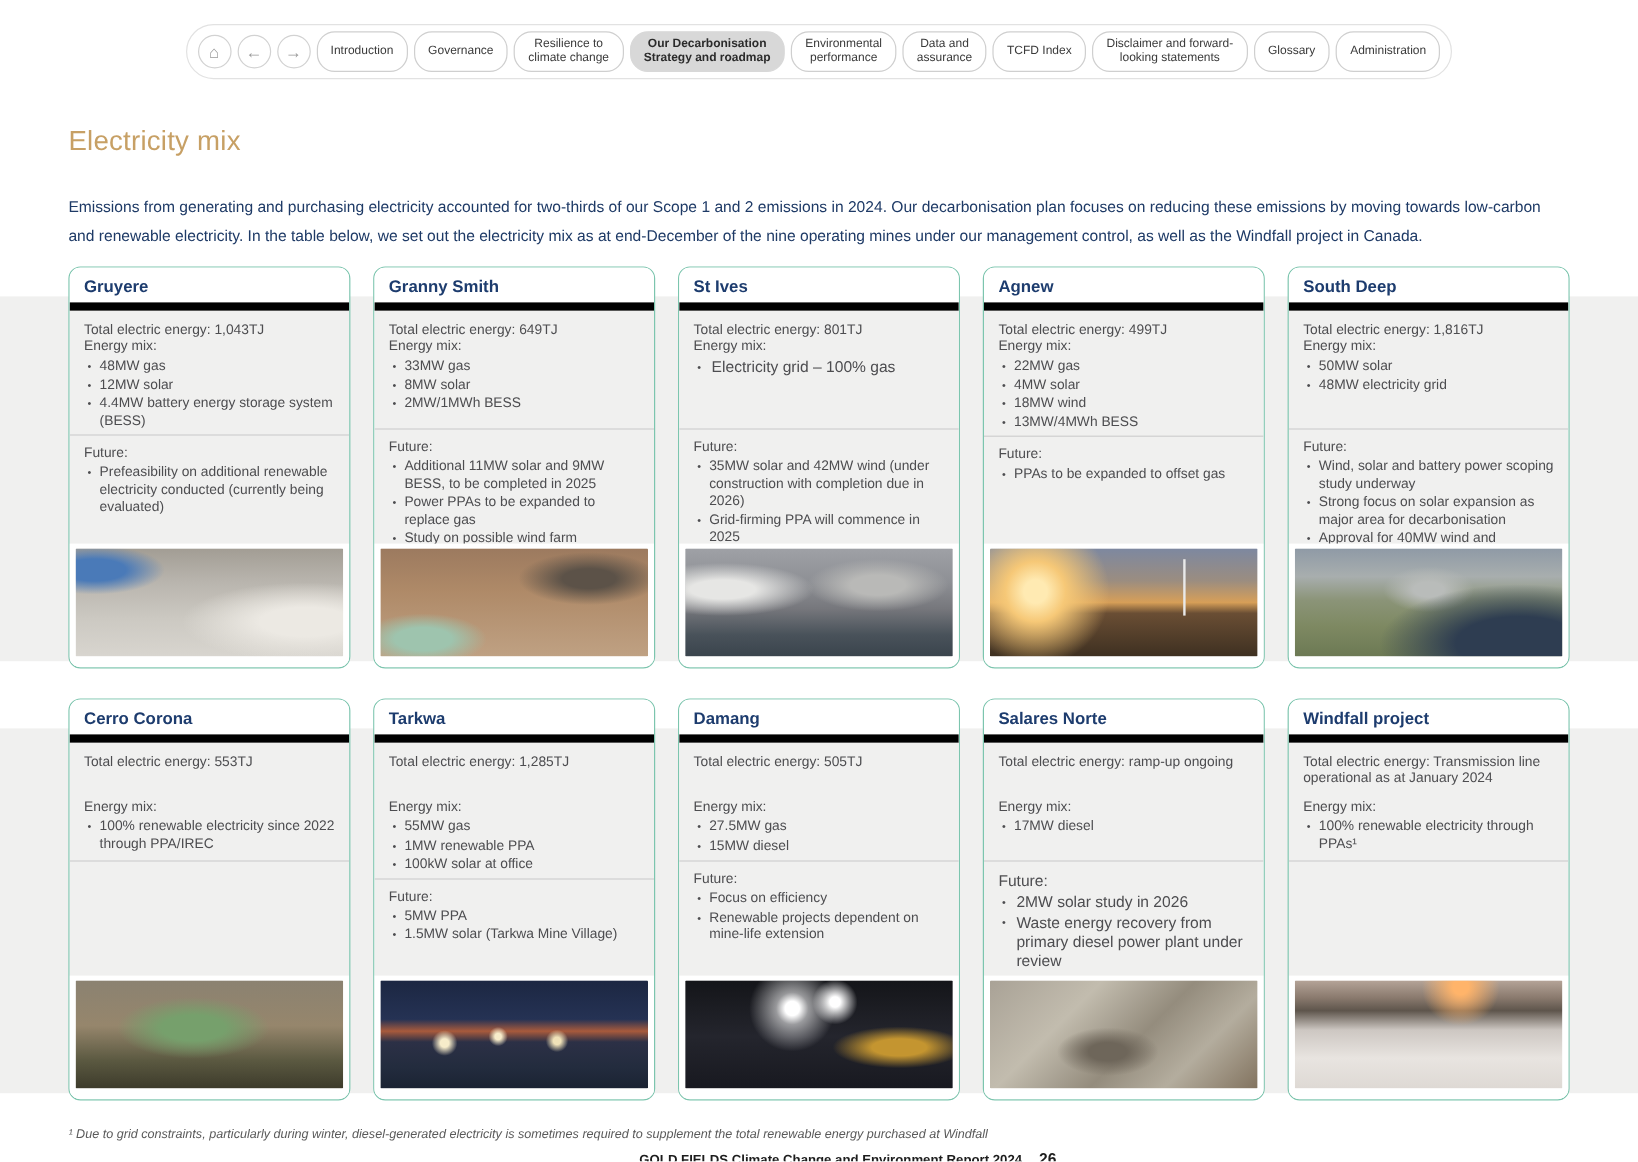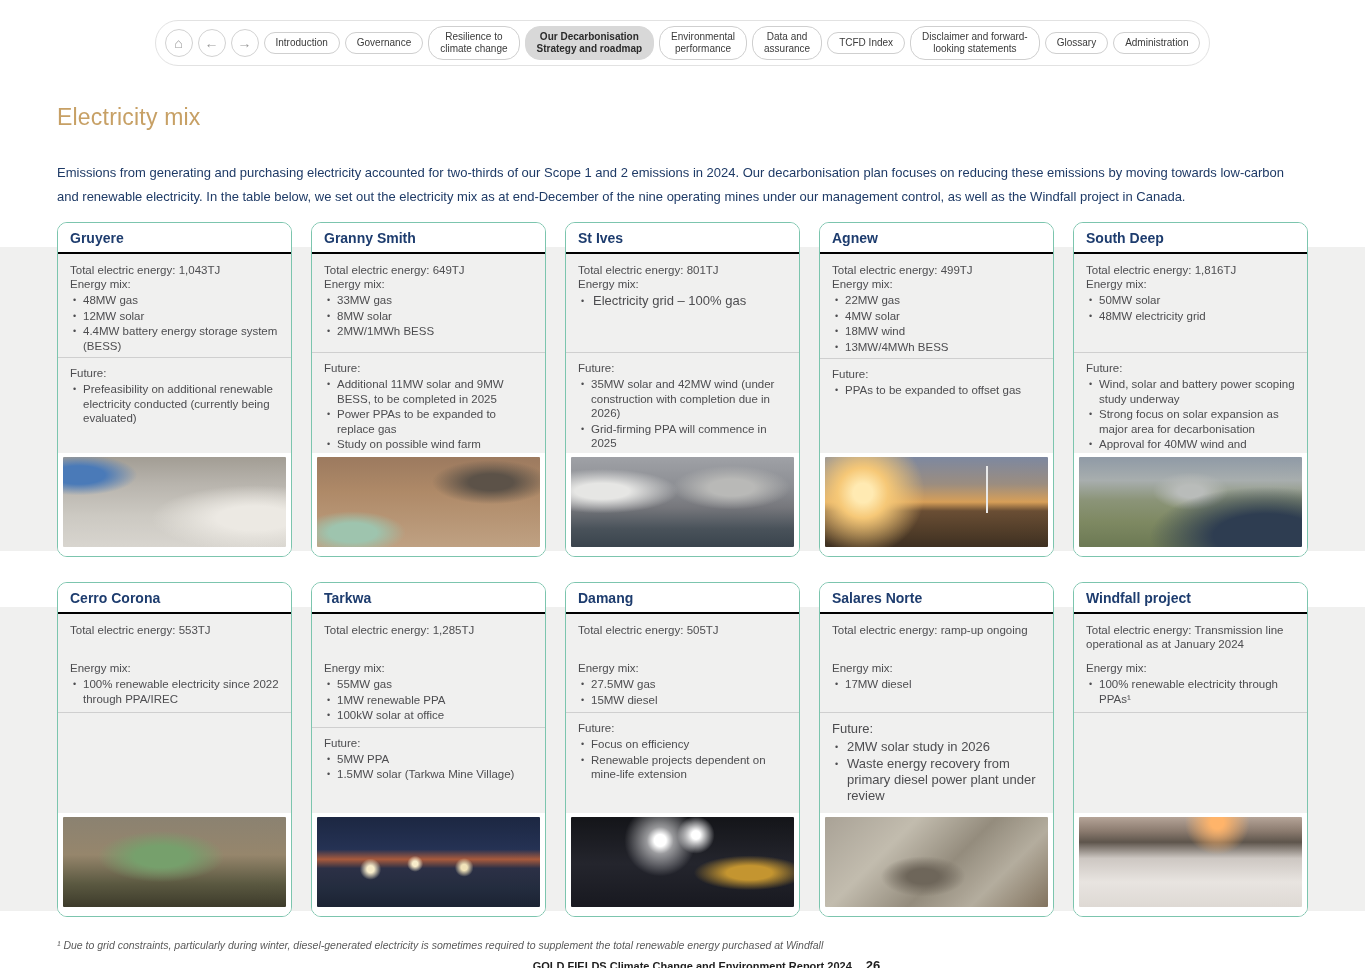--- a/index.html
+++ b/index.html
@@ -17,21 +17,21 @@
   
   .content { position:relative; padding:0 57px; }
   .page-title { font-size:23px; font-weight:normal; color:#c7a065; margin-top:38px; letter-spacing:.2px; }
   .intro { margin-top:30px; font-size:13px; line-height:24px; color:#1e3a66; max-width:1256px; }
 
   
   .cards-row { position:relative; display:flex; gap:19px; margin-top:13px; }
   .cards-row::before { content:""; position:absolute; left:-57px; right:-57px; top:25px; bottom:6px; background:#f0f0ef; z-index:0; }
   .cards-row.second { margin-top:25px; }
   .card { position:relative; z-index:1; width:235px; height:335px; border:1px solid #7cc5ae; border-radius:10px; background:#fff; overflow:hidden; display:flex; flex-direction:column; }
-  .card-head { background:#fff; padding:7px 12px 6px; border-bottom:2px solid #000000; flex:0 0 auto; }
+  .card-head { background:#fff; padding:7px 12px 6px; border-bottom:7px solid #000000; flex:0 0 auto; }
   .card-title { font-size:14px; font-weight:bold; color:#1d3c6e; }
   .card-body { flex:1 1 auto; display:flex; flex-direction:column; background:#f0f0ef; min-height:0; }
   .sec-top { padding:9px 12px 4px; min-height:98px; flex:0 0 auto; }
   .total { font-size:11.5px; line-height:14px; color:#4d4d50; }
   .cards-row.first .total { }
   .cards-row.second .total { min-height:38px; }
   .mix-label, .future-label { font-size:11.5px; line-height:14px; }
   ul.blist { list-style:none; margin-top:2px; }
   ul.blist li { position:relative; padding-left:13px; font-size:11.5px; line-height:14.5px; margin-top:1px; }
   ul.blist li::before { content:"•"; position:absolute; left:3px; top:0; font-size:9px; color:#4d4d50; }
@@ -99,21 +99,21 @@
     <nav class="nav-bar">
       <button class="nav-circle">
           <span>⌂</span>
         </button>
       <button class="nav-circle">
           <span>←</span>
         </button>
       <button class="nav-circle">
           <span>→</span>
         </button>
-      <div id="nav-tabs" style="display:flex;align-items:center;gap:5px;">
+      <div id="nav-tabs" style="display:flex;gap:5px;">
           <button class="tab">Introduction</button>
           <button class="tab">Governance</button>
           <button class="tab">Resilience to
 climate change</button>
           <button class="tab active">Our Decarbonisation
 Strategy and roadmap</button>
           <button class="tab">Environmental
 performance</button>
           <button class="tab">Data and
 assurance</button>

